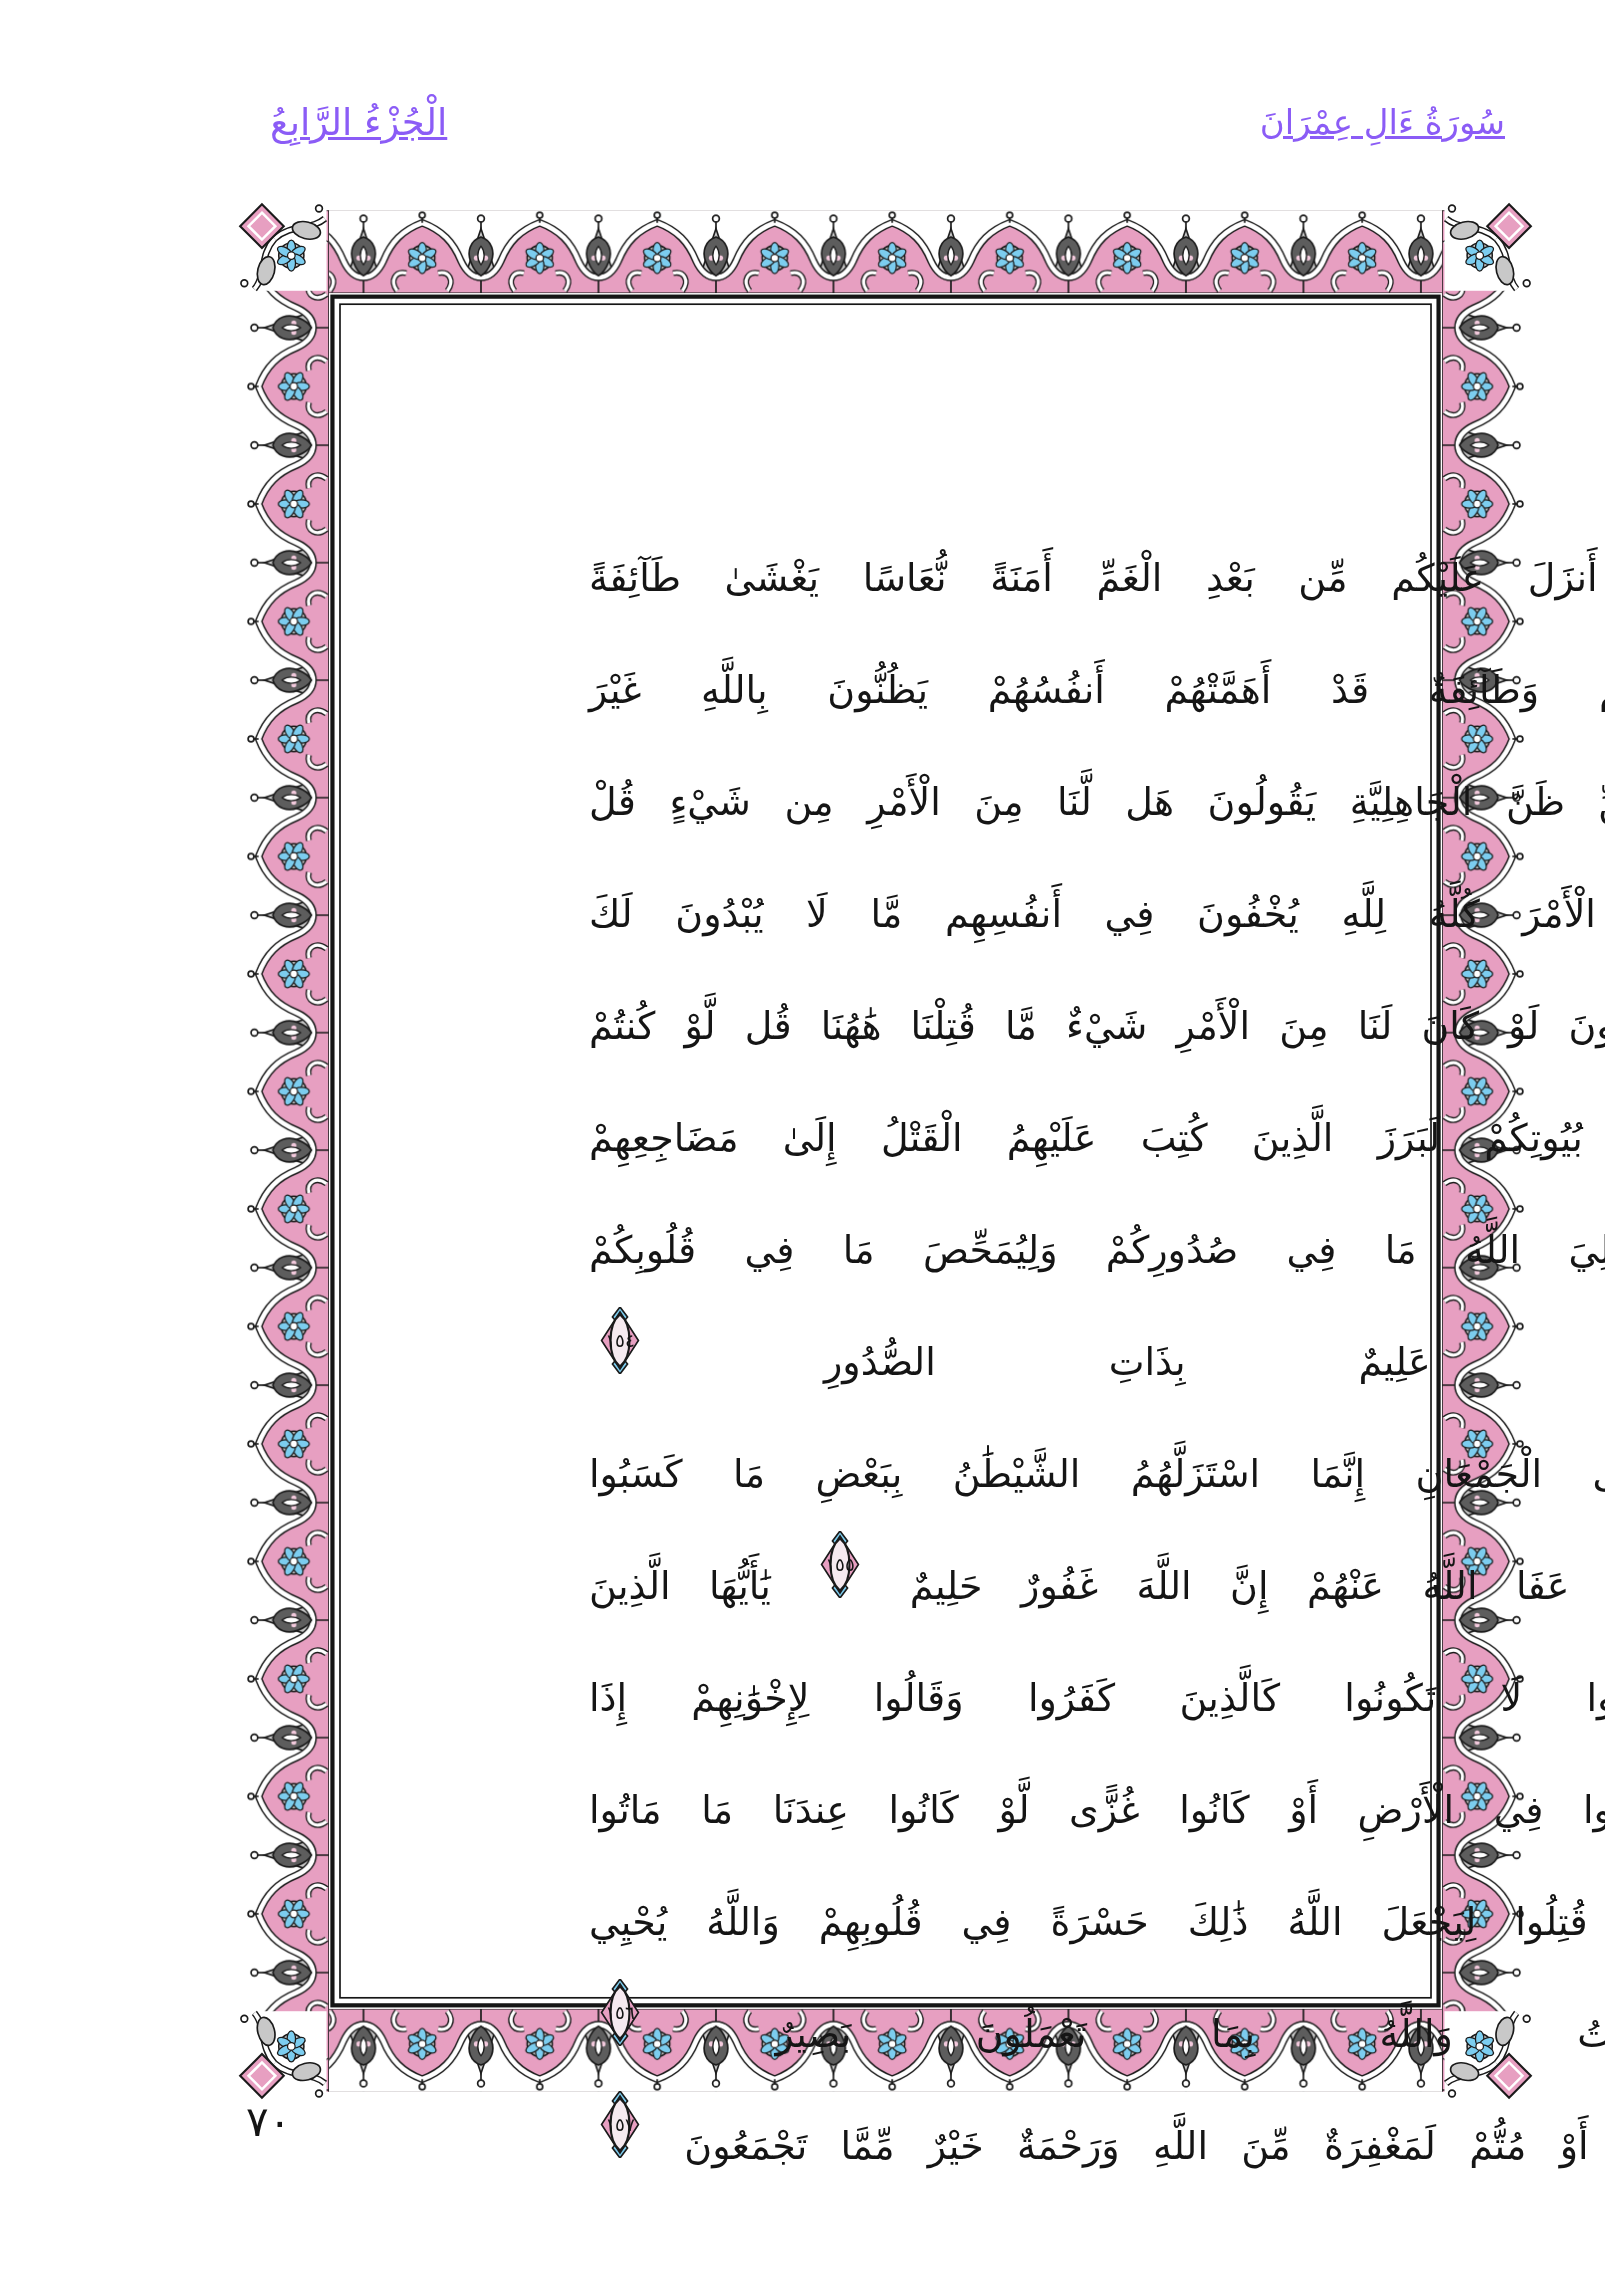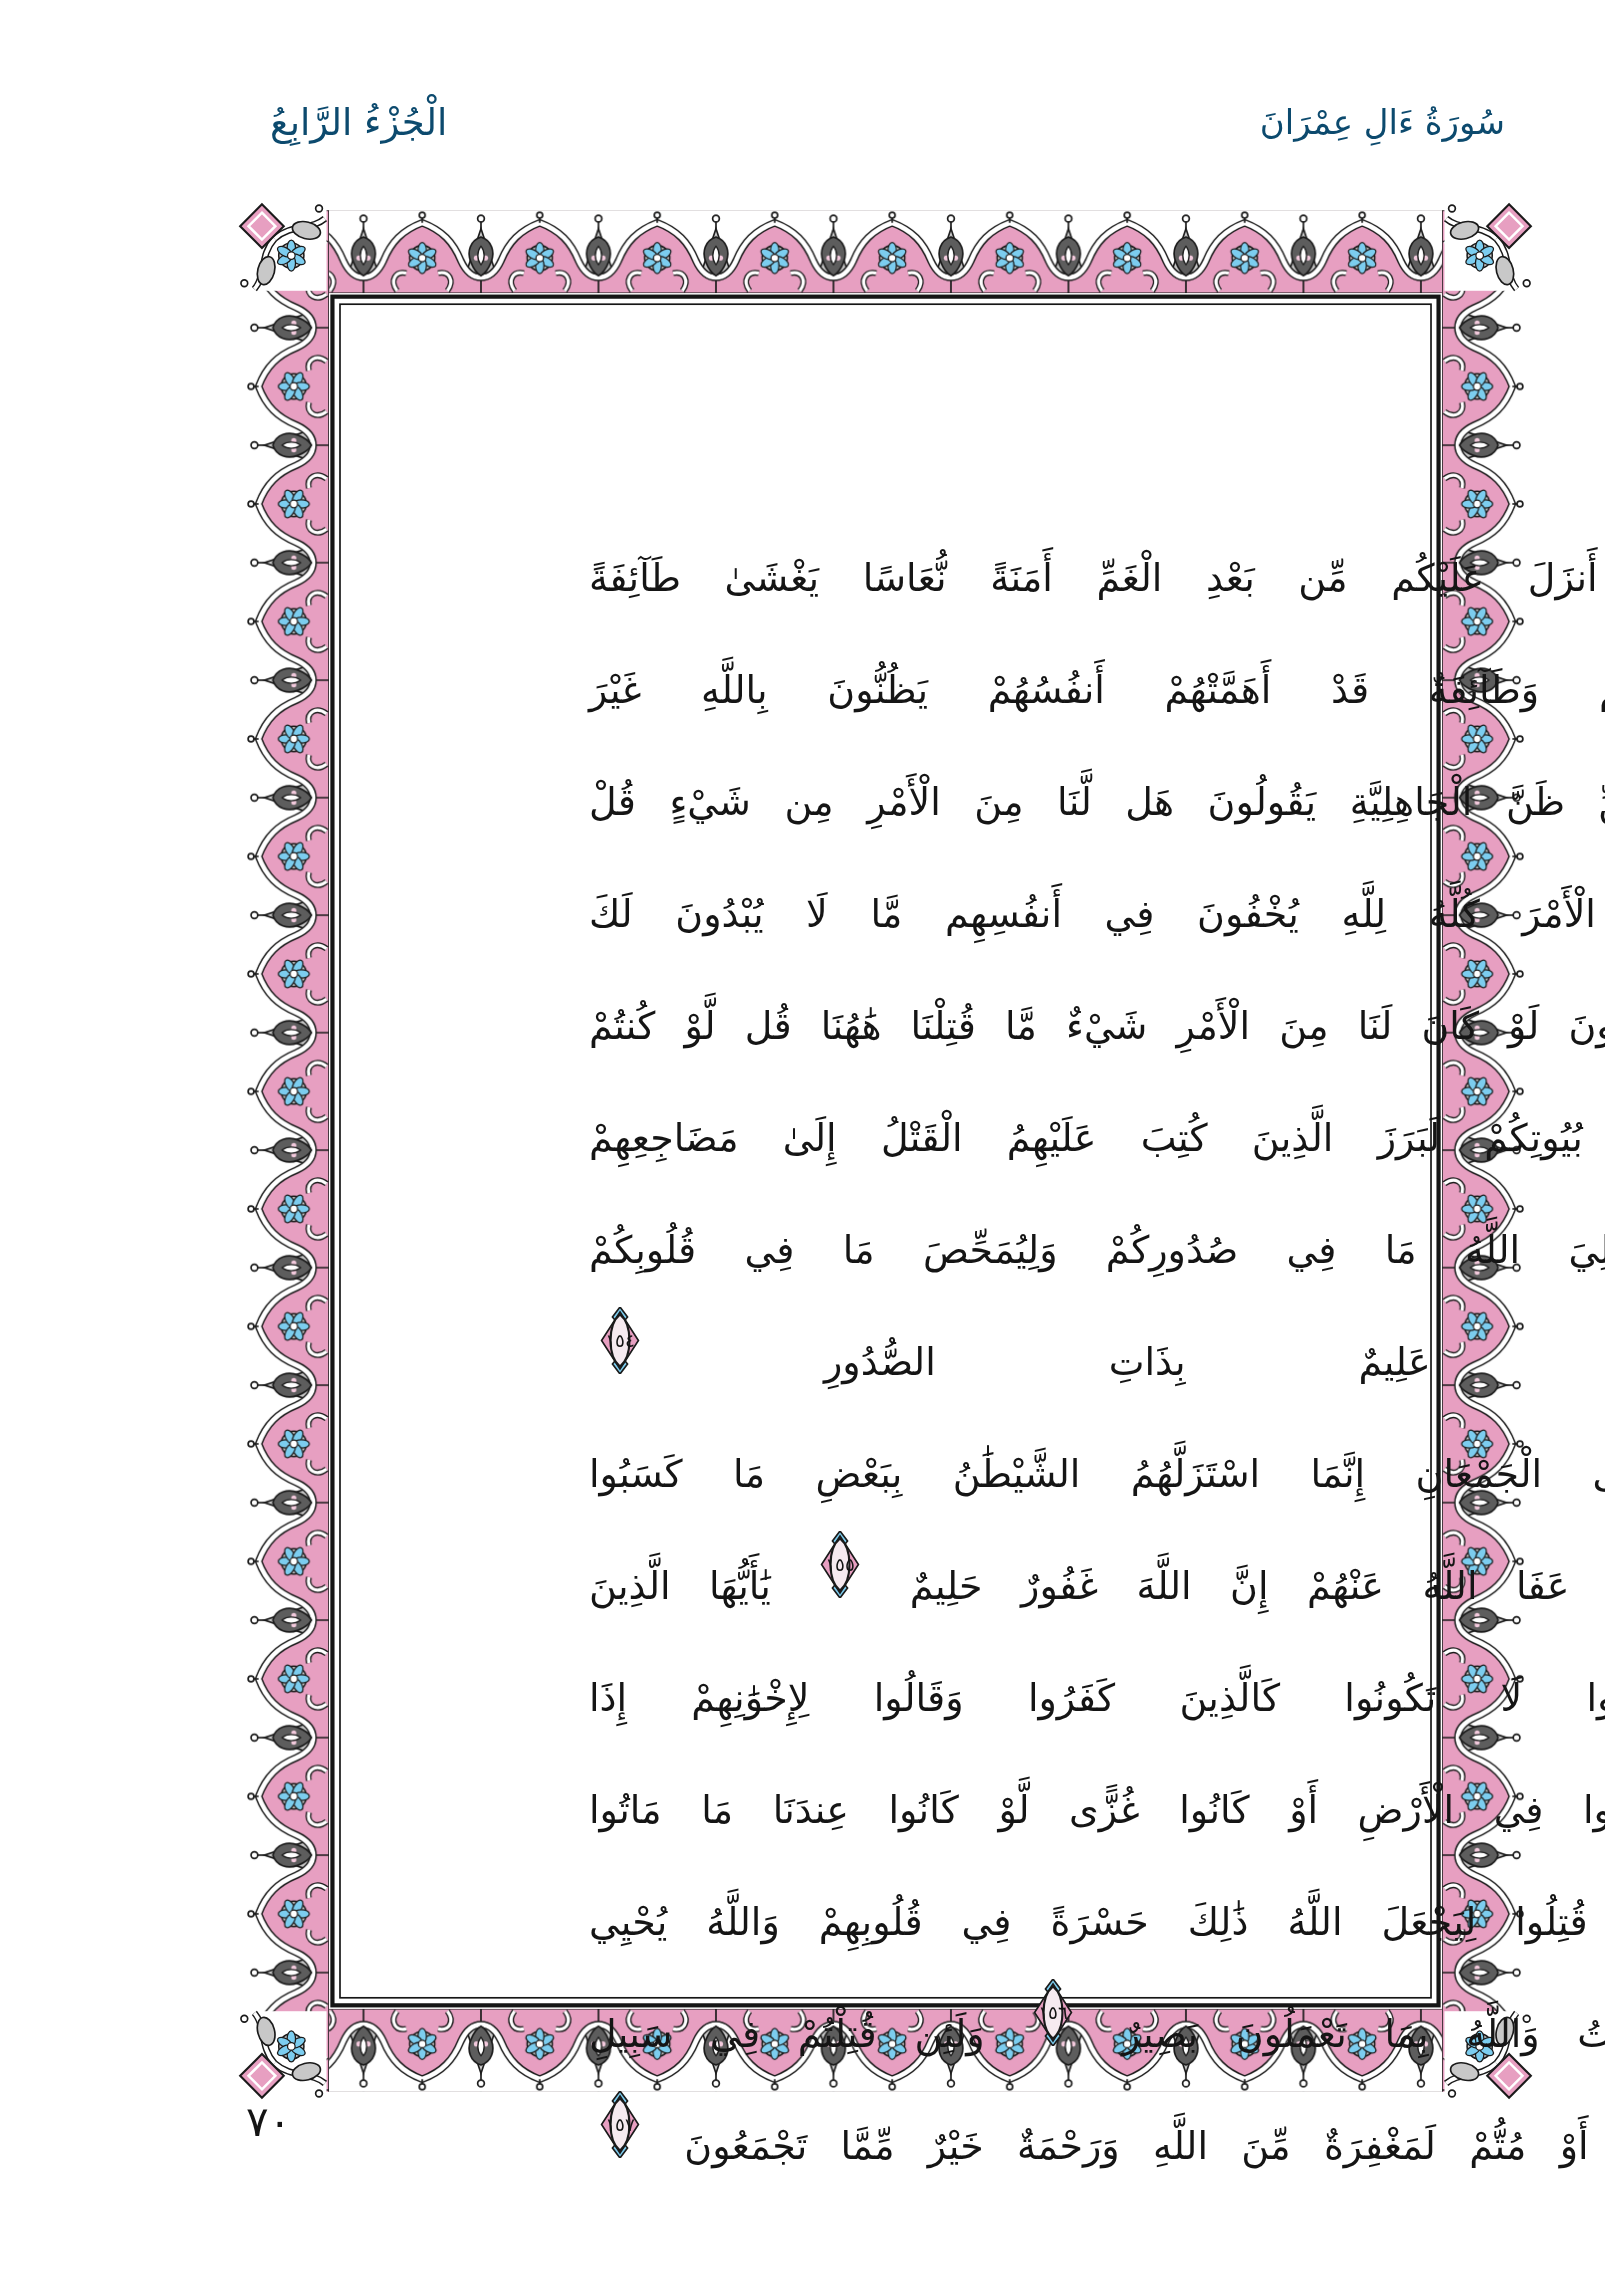--- a/index.html
+++ b/index.html
@@ -1,20 +1,20 @@
 <!DOCTYPE html>
 <html lang="ar" style="font-size:13.4px"><head>
 <meta charset="utf-8">
 <style>
   html,body{margin:0;padding:0;}
   body{
     width:1606px;height:2295px;position:relative;background:#ffffff;
     font-family:"DejaVu Sans",sans-serif;color:#141414;overflow:hidden;
   }
-  .hdr{position:absolute;direction:rtl;white-space:nowrap;color:#0c4a6e;}
+  .hdr{position:absolute;direction:rtl;white-space:nowrap;color:#8b5cf6;text-decoration:underline;}
   #juz-label{left:270px;top:101px;font-size:37px;}
   #surah-label{right:101px;top:102px;font-size:34px;}
   #frame-wrap{position:absolute;left:246px;top:210px;width:1279px;height:1882px;}
   #frame-svg{position:absolute;left:0;top:0;overflow:visible;}
   
   #quran-text{
     position:absolute;left:343px;top:312px;width:1088px;height:1687px;
     direction:rtl;
   }
   .qline{
@@ -165,21 +165,21 @@
           </svg></span> <span class="seg">يَٰأَيُّهَا الَّذِينَ</span> </div>
       <div class="qline"><span class="seg">ءَامَنُوا لَا تَكُونُوا كَالَّذِينَ كَفَرُوا وَقَالُوا لِإِخْوَٰنِهِمْ إِذَا</span> </div>
       <div class="qline"><span class="seg">ضَرَبُوا فِي الْأَرْضِ أَوْ كَانُوا غُزًّى لَّوْ كَانُوا عِندَنَا مَا مَاتُوا</span> </div>
       <div class="qline"><span class="seg">وَمَا قُتِلُوا لِيَجْعَلَ اللَّهُ ذَٰلِكَ حَسْرَةً فِي قُلُوبِهِمْ وَاللَّهُ يُحْيِي</span> </div>
       <div class="qline"><span class="seg">وَيُمِيتُ وَاللَّهُ بِمَا تَعْمَلُونَ بَصِيرٌ</span> <span class="vmark"><svg width="44" height="67" viewBox="0 0 52 80" xmlns="http://www.w3.org/2000/svg" style="font-size:45px">
             <polygon points="26,0 35,12 26,23 17,12" fill="#7CCDEF" stroke="#1a1a1a" stroke-width="2"></polygon>
             <polygon points="26,80 35,68 26,57 17,68" fill="#7CCDEF" stroke="#1a1a1a" stroke-width="2"></polygon>
             <polygon points="26,6 48,40 26,74 4,40" fill="#E79FC1" stroke="#1a1a1a" stroke-width="2"></polygon>
             <path d="M26,9 C41,21 41,59 26,71 C11,59 11,21 26,9 Z" fill="#F6EAF0" stroke="#1a1a1a" stroke-width="2.5"></path>
             <text x="26" y="48" text-anchor="middle" font-size="22" font-family="DejaVu Sans, sans-serif" fill="#141414">١٥٦</text>
-          </svg></span> <span class="seg">وَلَئِن قُتِلْتُمْ فِي سَبِيلِ</span> </div>
+          </svg></span>  </div>
       <div class="qline"><span class="seg">اللَّهِ أَوْ مُتُّمْ لَمَغْفِرَةٌ مِّنَ اللَّهِ وَرَحْمَةٌ خَيْرٌ مِّمَّا تَجْمَعُونَ</span> <span class="vmark"><svg width="44" height="67" viewBox="0 0 52 80" xmlns="http://www.w3.org/2000/svg" style="font-size:45px">
             <polygon points="26,0 35,12 26,23 17,12" fill="#7CCDEF" stroke="#1a1a1a" stroke-width="2"></polygon>
             <polygon points="26,80 35,68 26,57 17,68" fill="#7CCDEF" stroke="#1a1a1a" stroke-width="2"></polygon>
             <polygon points="26,6 48,40 26,74 4,40" fill="#E79FC1" stroke="#1a1a1a" stroke-width="2"></polygon>
             <path d="M26,9 C41,21 41,59 26,71 C11,59 11,21 26,9 Z" fill="#F6EAF0" stroke="#1a1a1a" stroke-width="2.5"></path>
             <text x="26" y="48" text-anchor="middle" font-size="22" font-family="DejaVu Sans, sans-serif" fill="#141414">١٥٧</text>
           </svg></span> </div>
     </div>
 </div>
 

